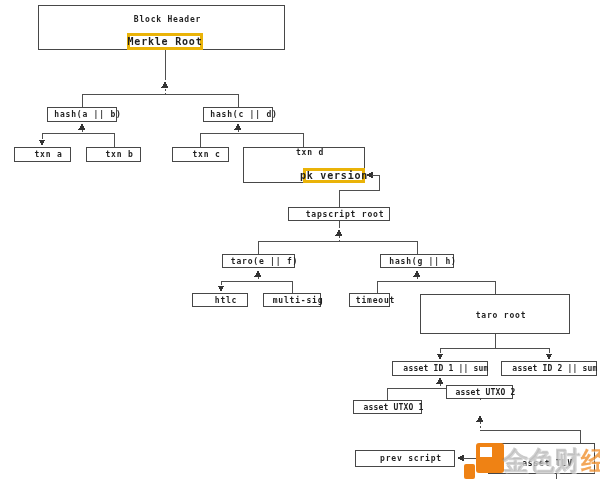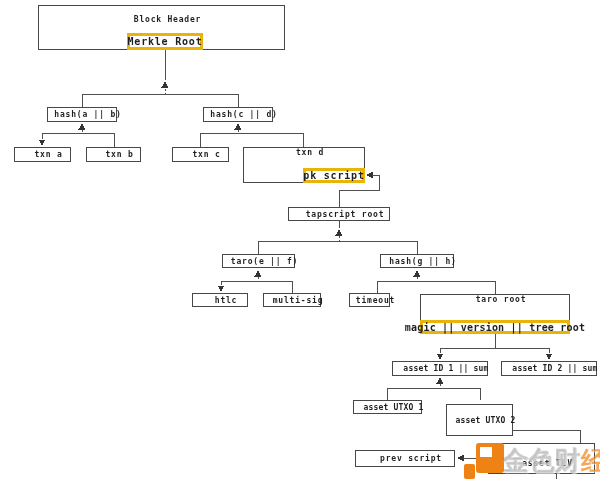--- a/index.html
+++ b/index.html
@@ -128,21 +128,21 @@
   <div class="node" style="left:86px;top:147px;width:55px;height:15px">
     <span>txn b</span>
   </div>
   <div class="node" style="left:172px;top:147px;width:57px;height:15px">
     <span>txn c</span>
   </div>
 
   <div class="node hasChild" style="left:243px;top:147px;width:122px;height:36px">
     <span style="">txn d</span>
     <div class="subnode" style="right:-1px;bottom:-1px;width:62px;height:15px">
-      <span>pk script</span>
+      <span>pk version</span>
     </div>
   </div>
 
   <div class="node" style="left:288px;top:207px;width:102px;height:14px">
     <span>tapscript root</span>
   </div>
 
   <div class="node" style="left:222px;top:254px;width:73px;height:14px">
     <span>taro(e || f)</span>
   </div>
@@ -154,37 +154,34 @@
     <span>htlc</span>
   </div>
   <div class="node" style="left:263px;top:293px;width:58px;height:14px">
     <span>multi-sig</span>
   </div>
   <div class="node" style="left:349px;top:293px;width:41px;height:14px">
     <span>timeout</span>
   </div>
 
   <div class="node hasChild" style="left:420px;top:294px;width:150px;height:40px">
-    <span style="margin-top:0">taro root</span>
-    <div class="subnode tight" style="left:-1px;right:-1px;bottom:-1px;height:14px">
-      <span>magic || version || tree root</span>
-    </div>
+    <span style="margin-top:16px">taro root</span>
   </div>
 
   <div class="node tight" style="left:392px;top:361px;width:96px;height:15px">
     <span>asset ID 1 || sum</span>
   </div>
   <div class="node tight" style="left:501px;top:361px;width:96px;height:15px">
     <span>asset ID 2 || sum</span>
   </div>
 
   <div class="node tight" style="left:353px;top:400px;width:69px;height:14px">
     <span>asset UTXO 1</span>
   </div>
-  <div class="node tight" style="left:446px;top:404px;width:67px;height:32px">
+  <div class="node tight" style="left:446px;top:385px;width:67px;height:14px">
     <span>asset UTXO 2</span>
   </div>
 
   <div class="node hasChild" style="left:488px;top:443px;width:107px;height:31px">
     <span style="margin-top:15px">asset TLV</span>
   </div>
 
   <div class="node" style="left:355px;top:450px;width:100px;height:17px">
     <span>prev script</span>
   </div>

